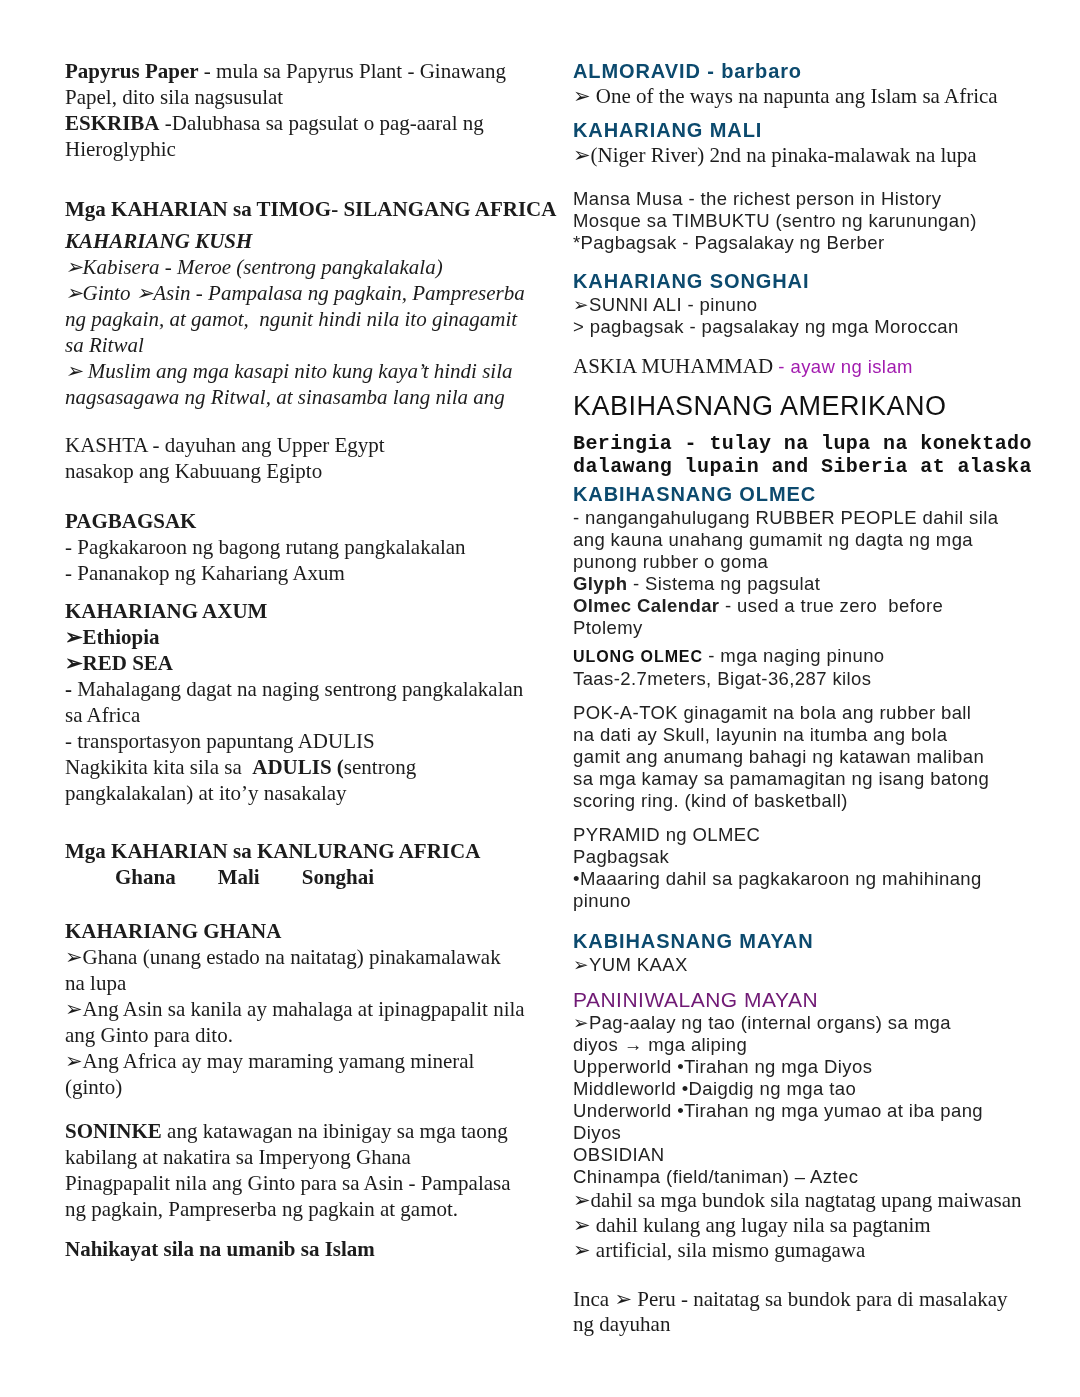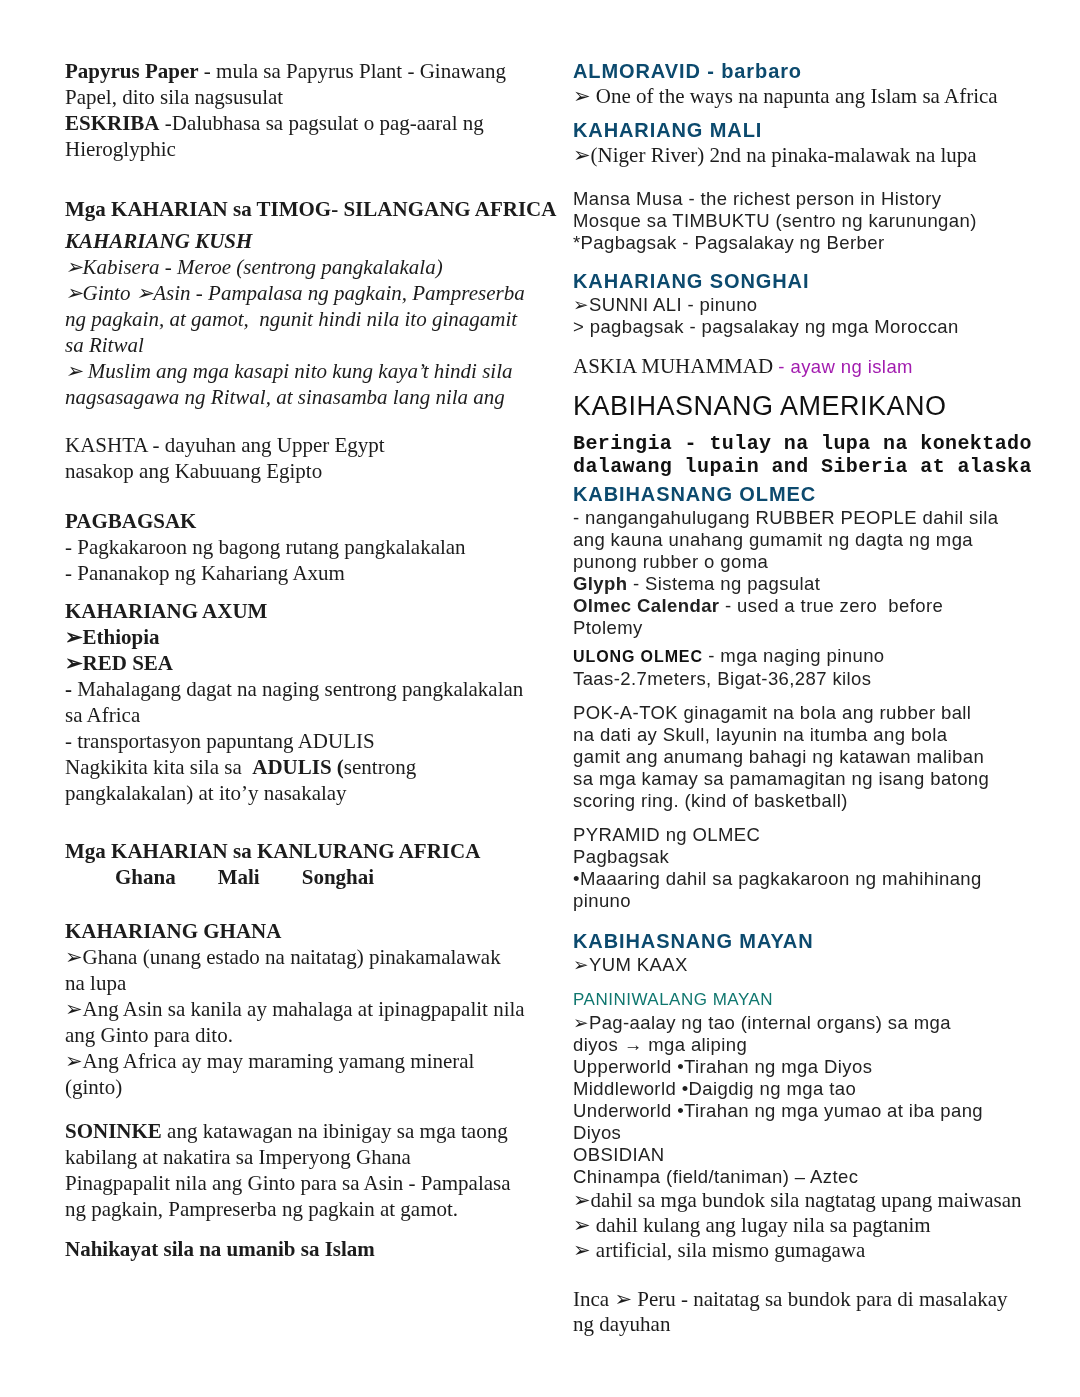--- a/index.html
+++ b/index.html
@@ -40,24 +40,24 @@
   .rn {
     font-family: "Liberation Sans", sans-serif;
     font-size: 18.5px;
     line-height: 22px;
     letter-spacing: 0.4px;
     color: #222222;
   }
   
   .rnl {
     font-family: "Liberation Sans", sans-serif;
-    font-size: 17px;
+    font-size: 21px;
     line-height: 24px;
     letter-spacing: 0.5px;
-    color: #0f766e;
+    color: #701a75;
   }
   
   .rh {
     font-family: "Liberation Sans", sans-serif;
     font-weight: bold;
     font-size: 20px;
     line-height: 26px;
     letter-spacing: 0.9px;
     color: #0c4a6e;
   }

